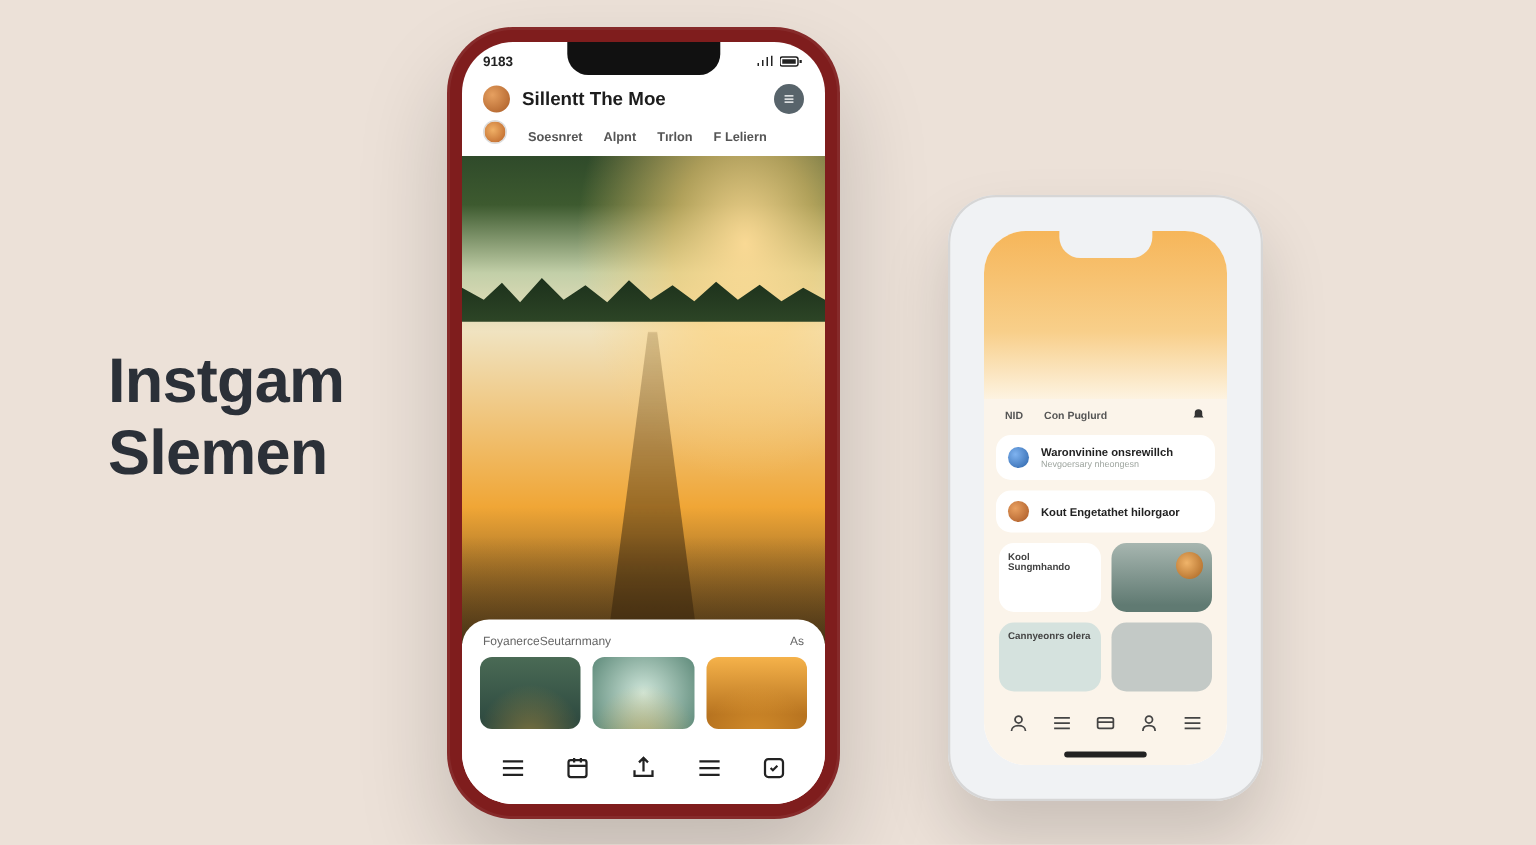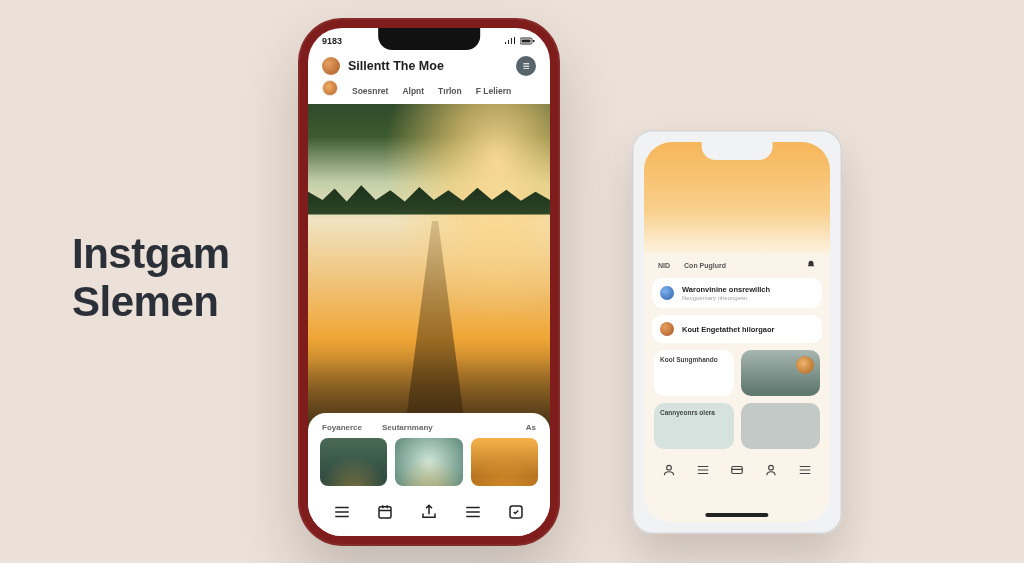--- a/index.html
+++ b/index.html
@@ -120,35 +120,35 @@
     content:"";position:absolute;left:40%;right:35%;top:36%;bottom:0;
     background: linear-gradient(to bottom, rgba(120,90,40,.25), rgba(60,40,15,.7));
     clip-path: polygon(45% 0%,55% 0%,100% 100%,0% 100%);
     filter: blur(.6px);
   }
   .pa-panel {
     background:#fff; border-top-left-radius:18px;border-top-right-radius:18px;
     margin-top:-16px; z-index:2; position:relative;
     padding:10px 12px 0;
   }
-  .pa-panel-labels{display:flex;gap:20px;font-size:8px;color:#666;font-weight:700;padding:0 2px 6px;}
+  .pa-panel-labels{display:flex;font-size:8px;color:#666;font-weight:400;padding:0 2px 6px;}
   .thumbs{display:flex;gap:8px;}
   .thumb{flex:1;height:48px;border-radius:8px;}
   .t1{background:linear-gradient(#4a6a55,#2e4a40 90%);}
   .t2{background:radial-gradient(circle,#cfe6da,#5e8a7a);}
   .t3{background:linear-gradient(#f5b24a,#b87420 80%);}
   .thumb::after{content:"";display:block;width:100%;height:100%;border-radius:8px;background:radial-gradient(circle at 50% 110%, rgba(255,180,60,.35),transparent 55%);}
   .pa-nav{display:flex;justify-content:space-around;align-items:center;height:44px;margin-top:6px;}
   .pa-nav svg{width:18px;height:18px;stroke:#222;fill:none;stroke-width:2;}
 
   
   .phone-b {
     left: 632px; top: 130px;
     width: 210px; height: 404px;
-    padding:12px; border-radius:20px;
+    padding:24px; border-radius:32px;
     background:#f0f2f4;
     box-shadow: 0 24px 44px rgba(0,0,0,.15), inset 0 0 0 1.5px #d6d6d6;
   }
   .phone-b .screen{border-radius:28px;}
   .phone-b .notch{background:#f0f2f4;height:18px;width:38%;}
   .pb-hero{
     height:112px;
     background: linear-gradient(#f6b65a 0%,#f8cf8a 60%,#fdf3e1 100%);
   }
   .pb-body{flex:1;background:#fbf4ea;display:flex;flex-direction:column;padding:0 8px 0;}

